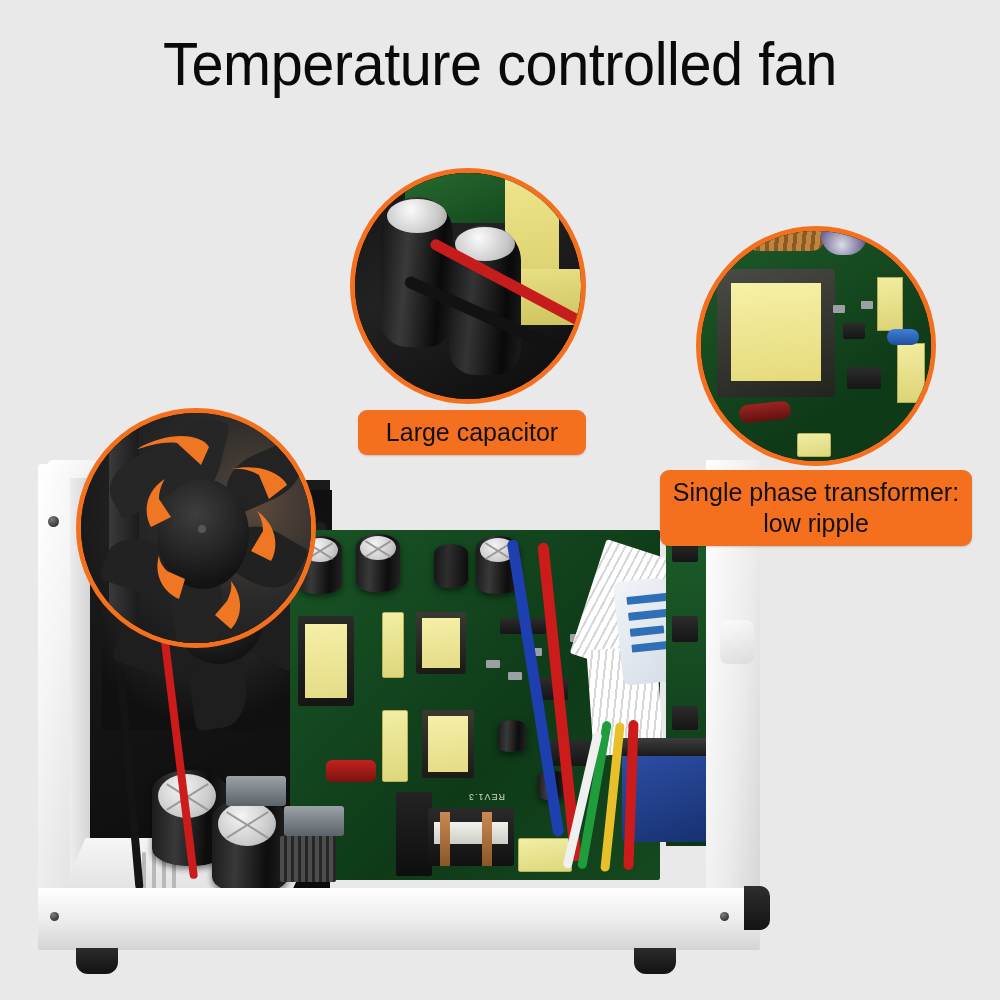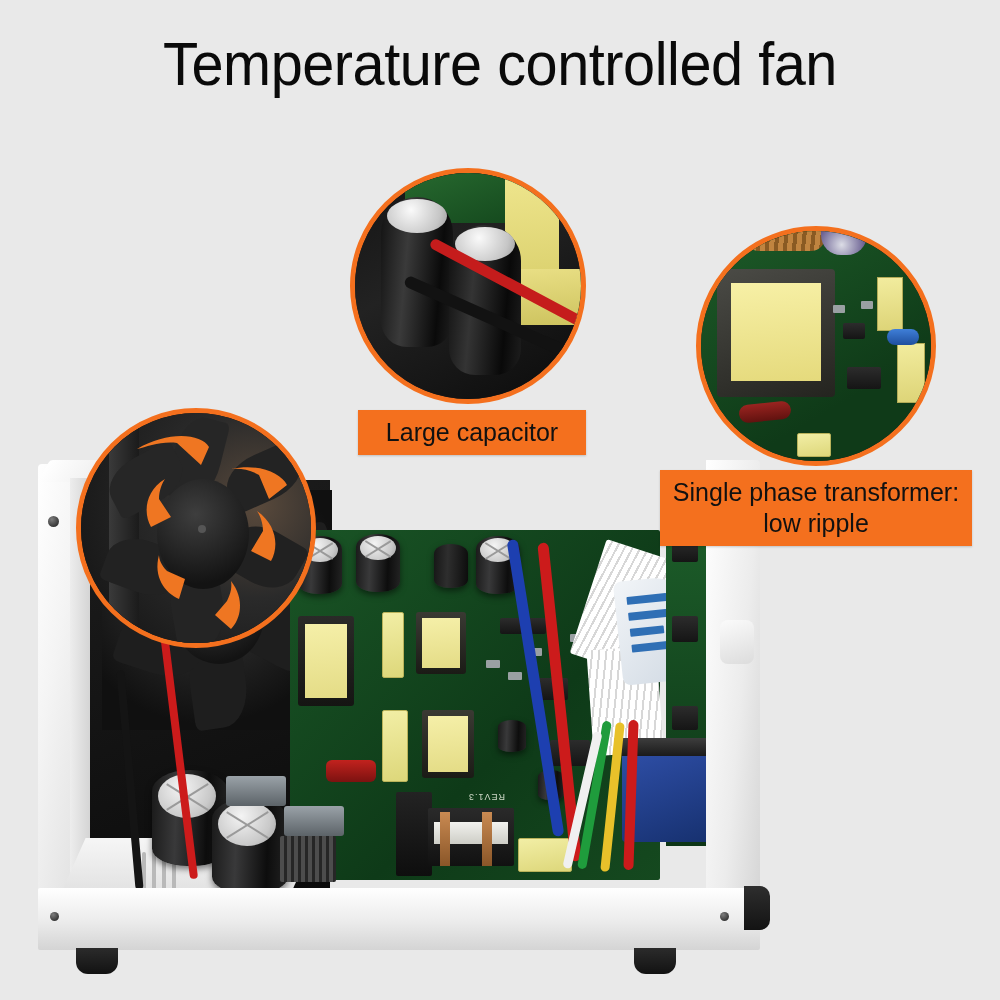--- a/index.html
+++ b/index.html
@@ -56,21 +56,21 @@
   .pcb {
     position: absolute;
     background: #15491f;
   }
 
   
   .badge {
     position: absolute;
     background: #f4701e;
     color: #111111;
-    border-radius: 0;
+    border-radius: 9px;
     text-align: center;
     font-size: 25px;
     line-height: 31px;
     padding: 7px 4px;
     box-sizing: border-box;
     white-space: pre-line;
     box-shadow: 0 1px 2px rgba(0,0,0,0.18);
   }
 
   

